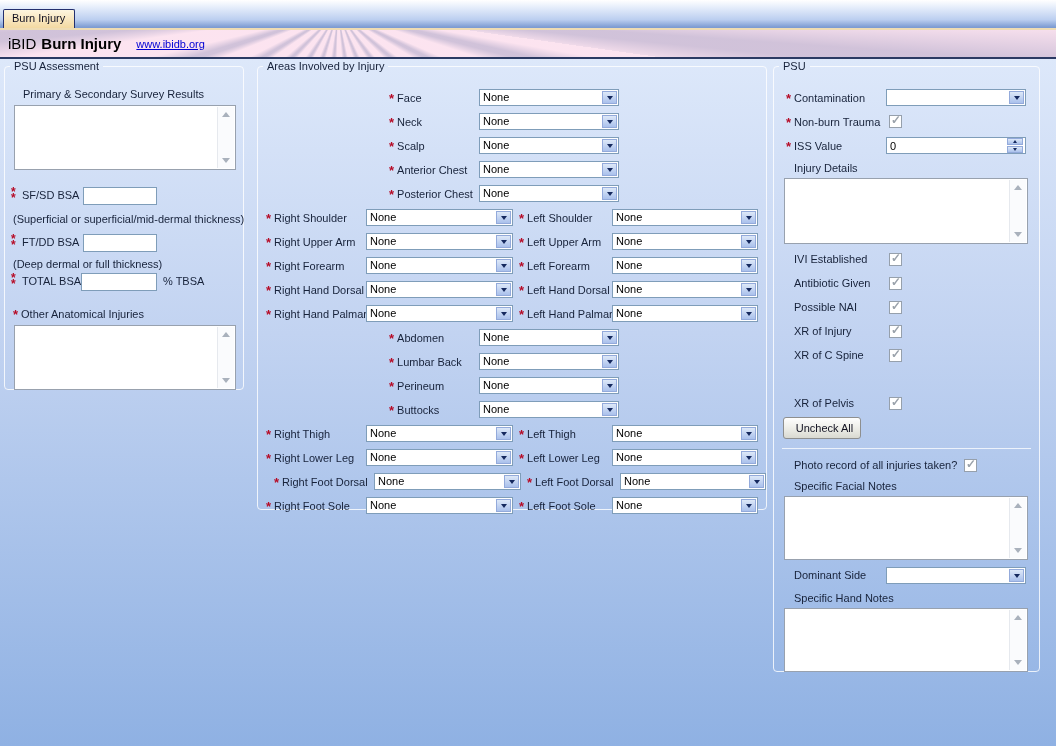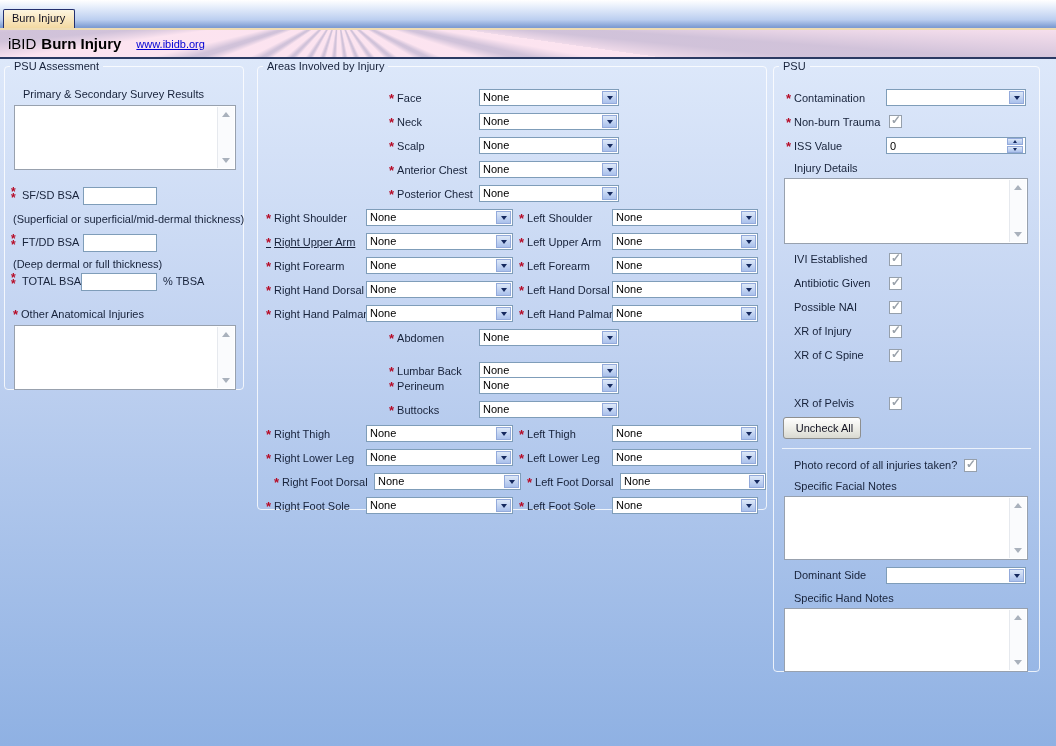--- a/index.html
+++ b/index.html
@@ -174,21 +174,21 @@
           </div>
           <span class="lbl" style="left:261px;"><i class="req">*</i><span>Left Shoulder</span></span>
           <div class="dd" style="left:354px;width:146px;">
             <span class="dd-text">None</span>
             <span class="dd-btn">
               <i class="tri-dn"></i>
             </span>
           </div>
         </div>
       <div class="arow" style="top:161px;">
-          <span class="lbl" style="left:8px;text-decoration:underline;"><i class="req">*</i><span>Right Upper Arm</span></span>
+          <span class="lbl" style="left:8px;"><i class="req">*</i><span>Right Upper Arm</span></span>
           <div class="dd" style="left:108px;width:147px;">
             <span class="dd-text">None</span>
             <span class="dd-btn">
               <i class="tri-dn"></i>
             </span>
           </div>
           <span class="lbl" style="left:261px;"><i class="req">*</i><span>Left Upper Arm</span></span>
           <div class="dd" style="left:354px;width:146px;">
             <span class="dd-text">None</span>
             <span class="dd-btn">
@@ -247,21 +247,21 @@
 
       <div class="arow" style="top:257px;">
           <span class="lbl" style="left:131px;"><i class="req">*</i><span>Abdomen</span></span>
           <div class="dd" style="left:221px;width:140px;">
             <span class="dd-text">None</span>
             <span class="dd-btn">
               <i class="tri-dn"></i>
             </span>
           </div>
         </div>
-      <div class="arow" style="top:290px;">
+      <div class="arow" style="top:281px;">
           <span class="lbl" style="left:131px;"><i class="req">*</i><span>Lumbar Back</span></span>
           <div class="dd" style="left:221px;width:140px;">
             <span class="dd-text">None</span>
             <span class="dd-btn">
               <i class="tri-dn"></i>
             </span>
           </div>
         </div>
       <div class="arow" style="top:305px;">
           <span class="lbl" style="left:131px;"><i class="req">*</i><span>Perineum</span></span>

